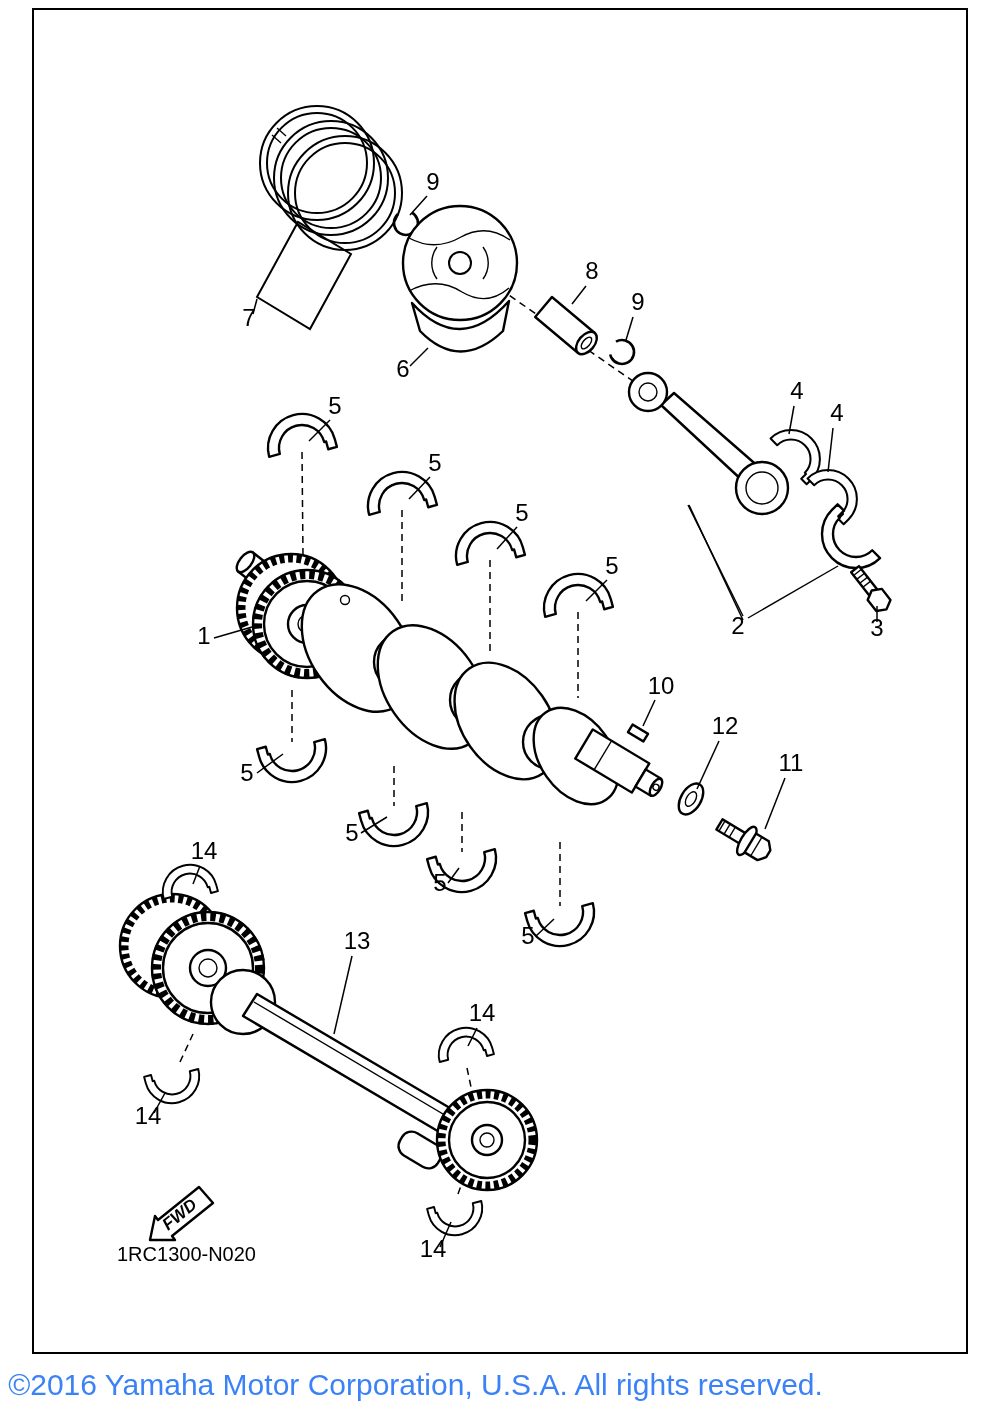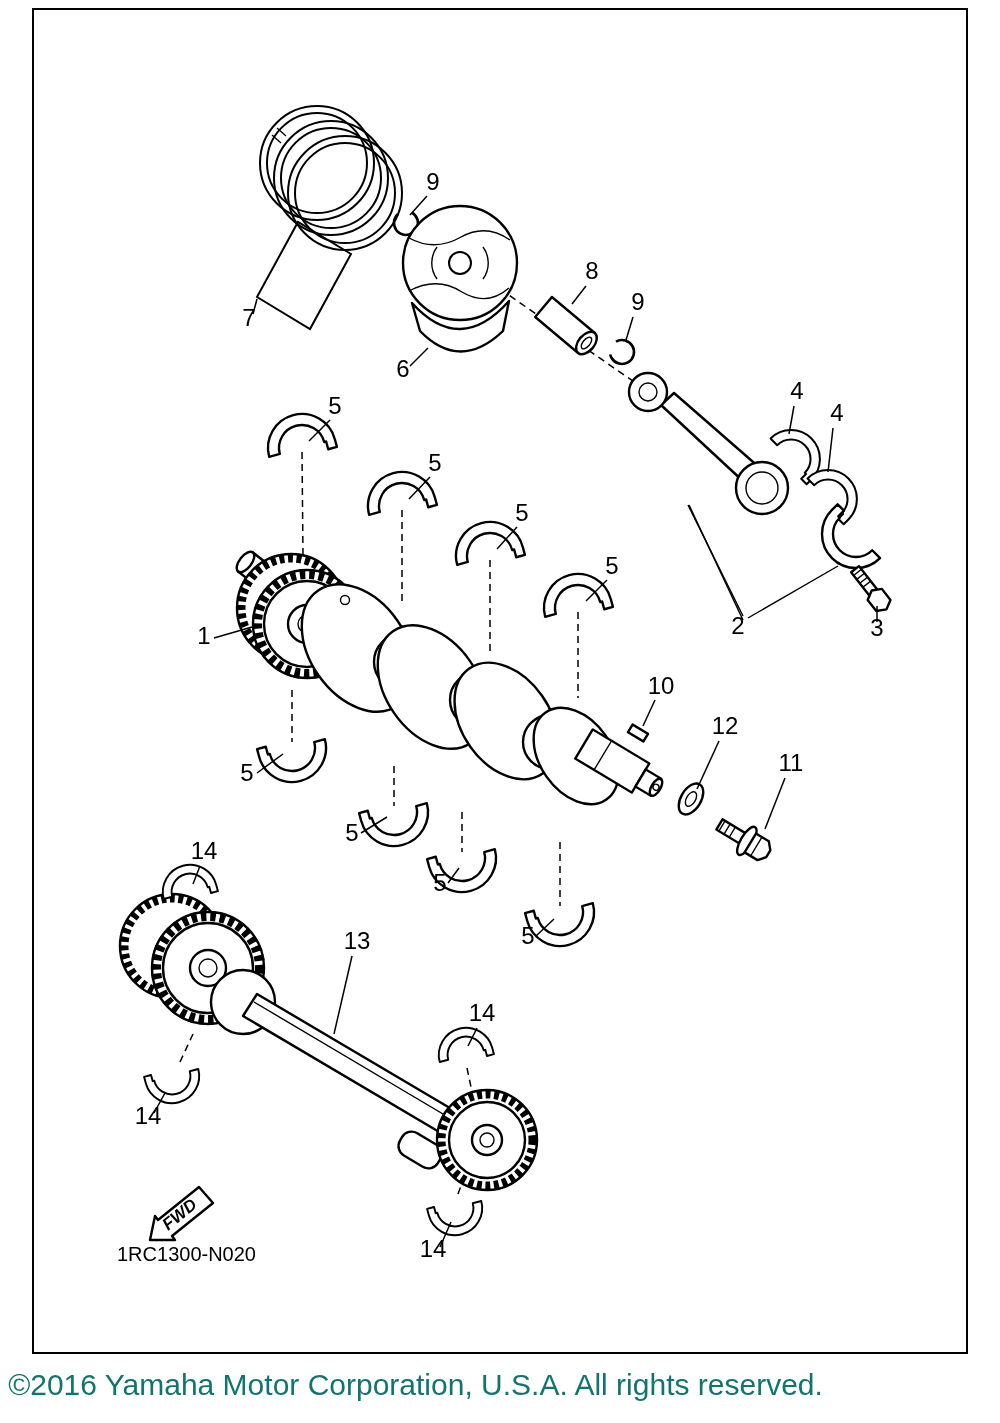--- a/index.html
+++ b/index.html
@@ -1,20 +1,20 @@
 <!DOCTYPE html>
 <html><head>
 <meta charset="utf-8">
 <style>
   html,body{margin:0;padding:0;background:#fff;}
   .page{position:relative;width:1000px;height:1423px;background:#fff;overflow:hidden;
         font-family:"Liberation Sans",sans-serif;}
   .page svg{position:absolute;left:0;top:0;}
   .copyright{position:absolute;left:0;top:1368px;width:831px;text-align:center;
-             font-size:30px;color:#0f766e;}
+             font-size:30px;color:#3b82f6;}
   
   .ln{fill:none;stroke:#000;stroke-width:2;}
   .part{fill:#fff;stroke:#000;stroke-width:2.4;stroke-linejoin:round;}
   .thin{fill:none;stroke:#000;stroke-width:1.4;}
   .dash{fill:none;stroke:#000;stroke-width:1.5;stroke-dasharray:7 5;}
   .leader{stroke:#000;stroke-width:1.5;}
   .bracket{stroke:#000;stroke-width:1.4;fill:none;}
   .callout{font:24px "Liberation Sans",sans-serif;fill:#000;text-anchor:middle;}
   .teeth{fill:none;stroke:#000;stroke-width:10;}
   .teeth-s{fill:none;stroke:#000;stroke-width:9;}

